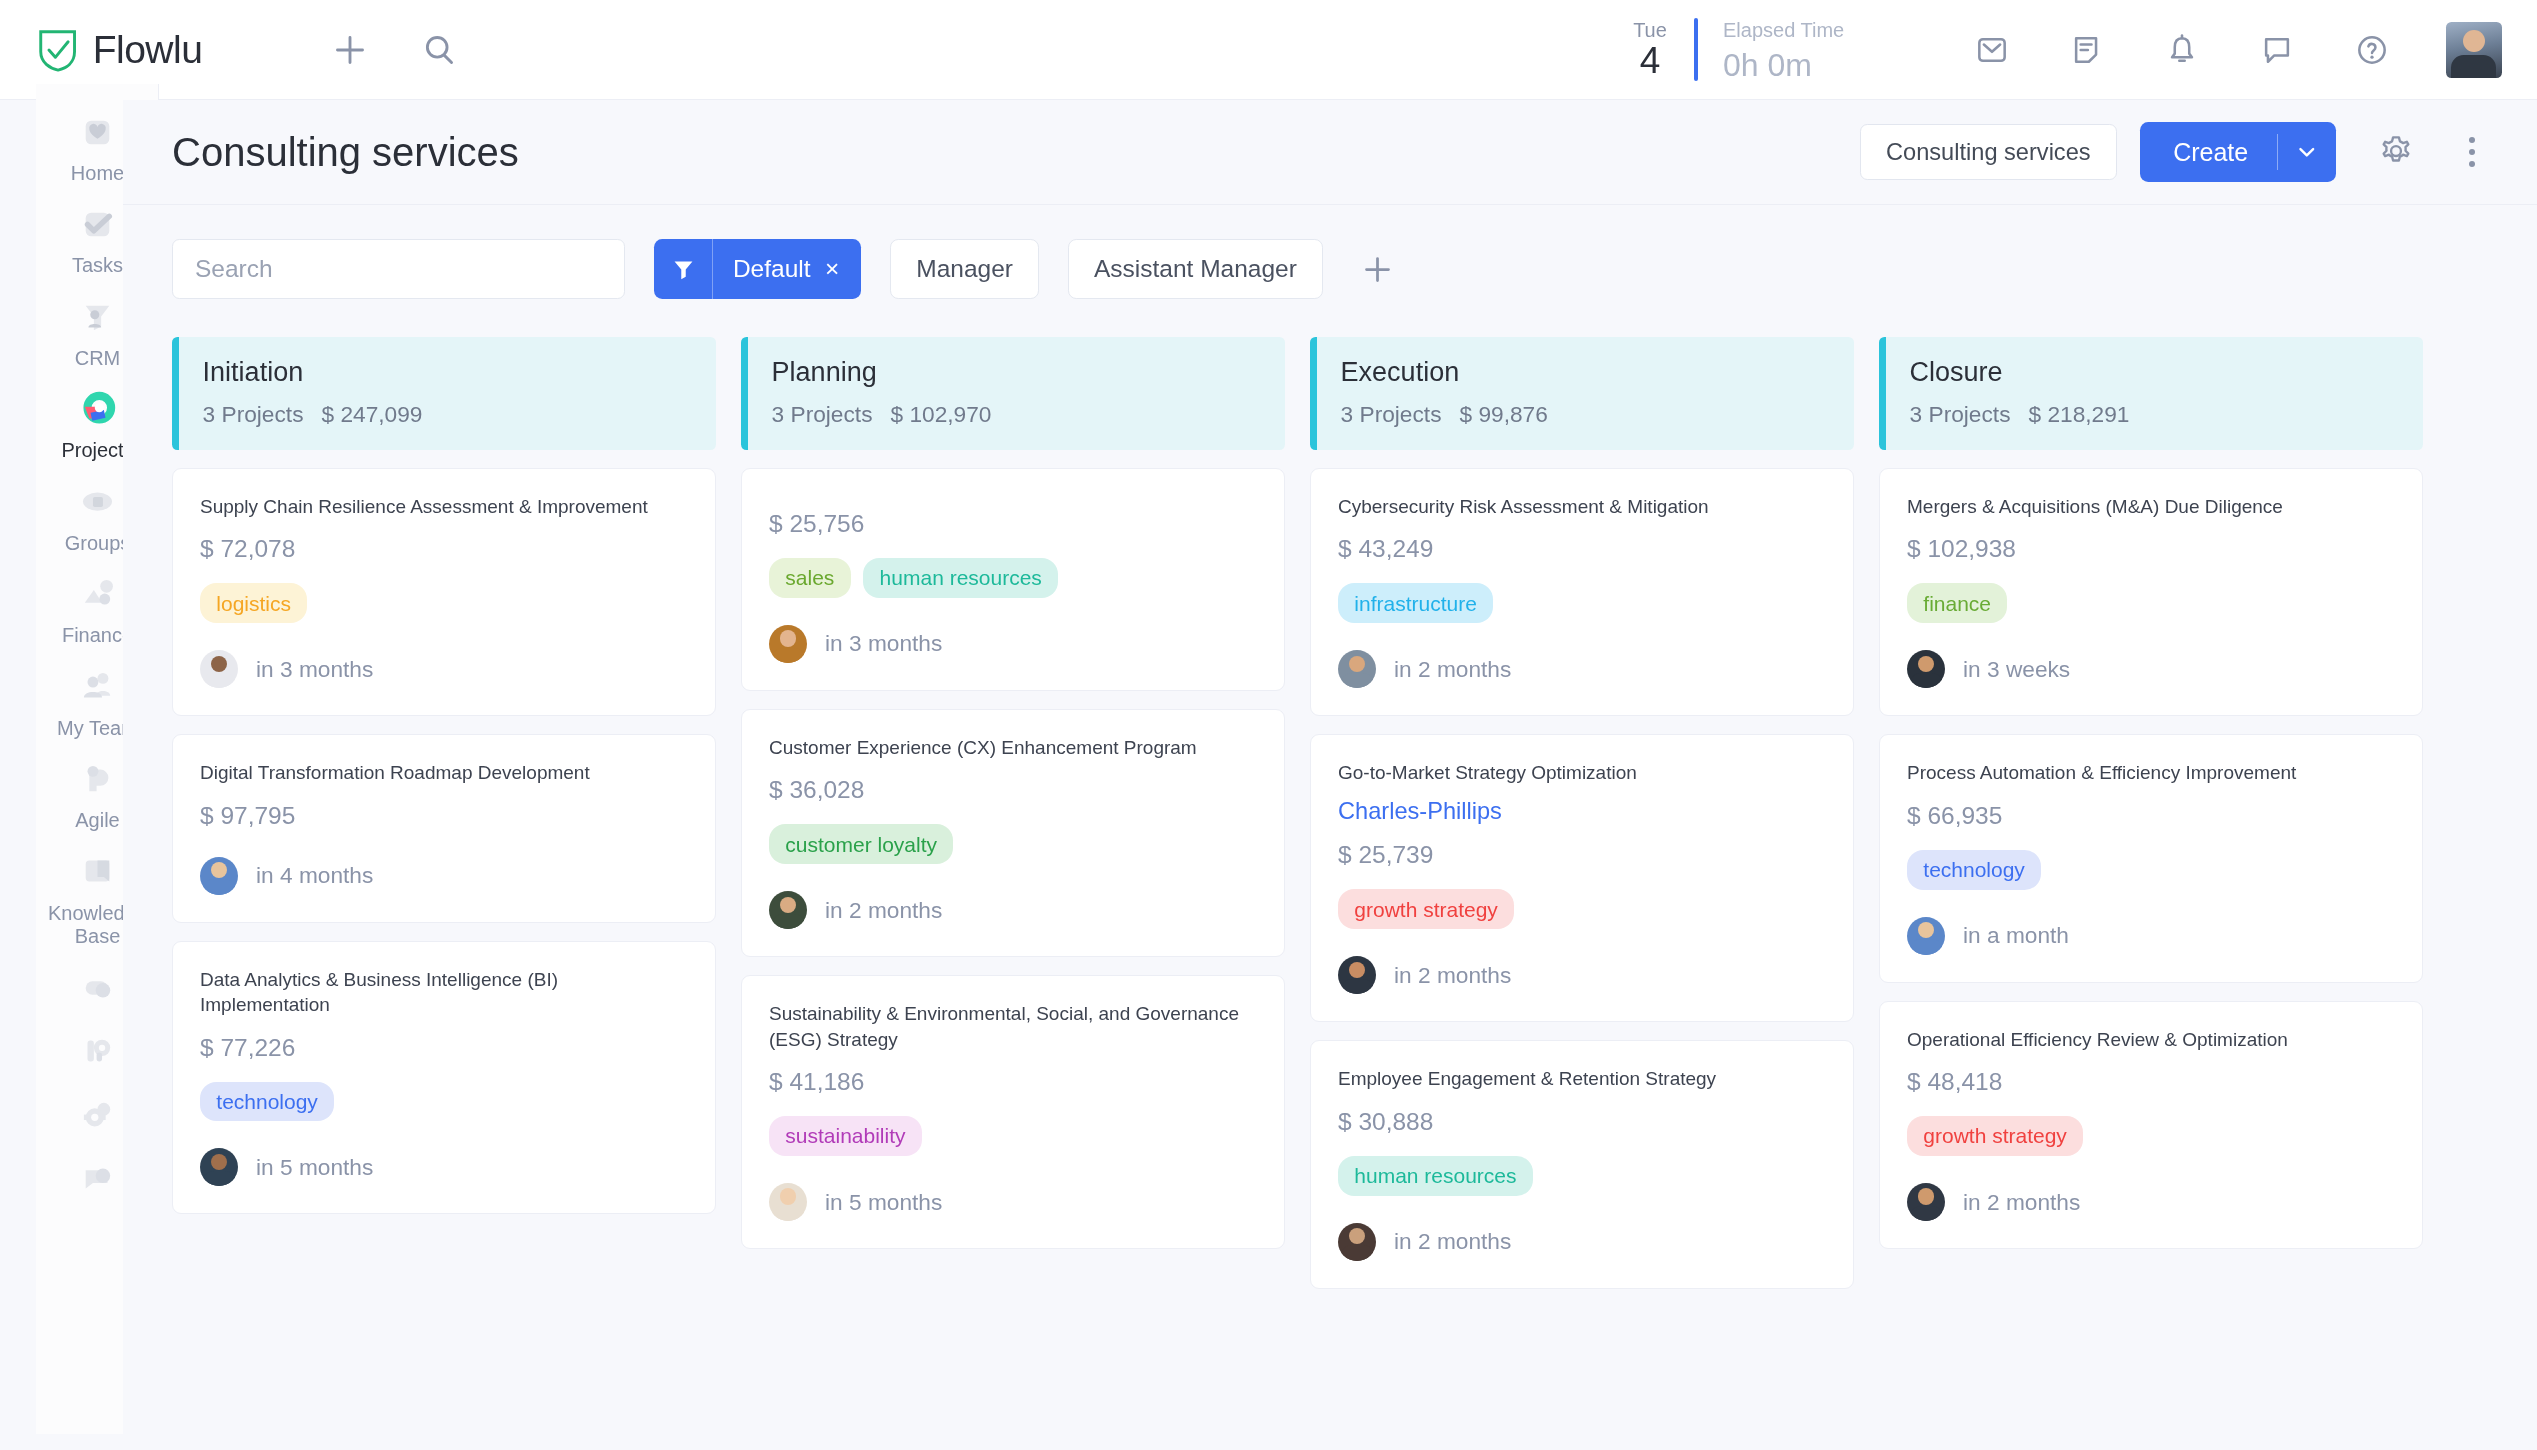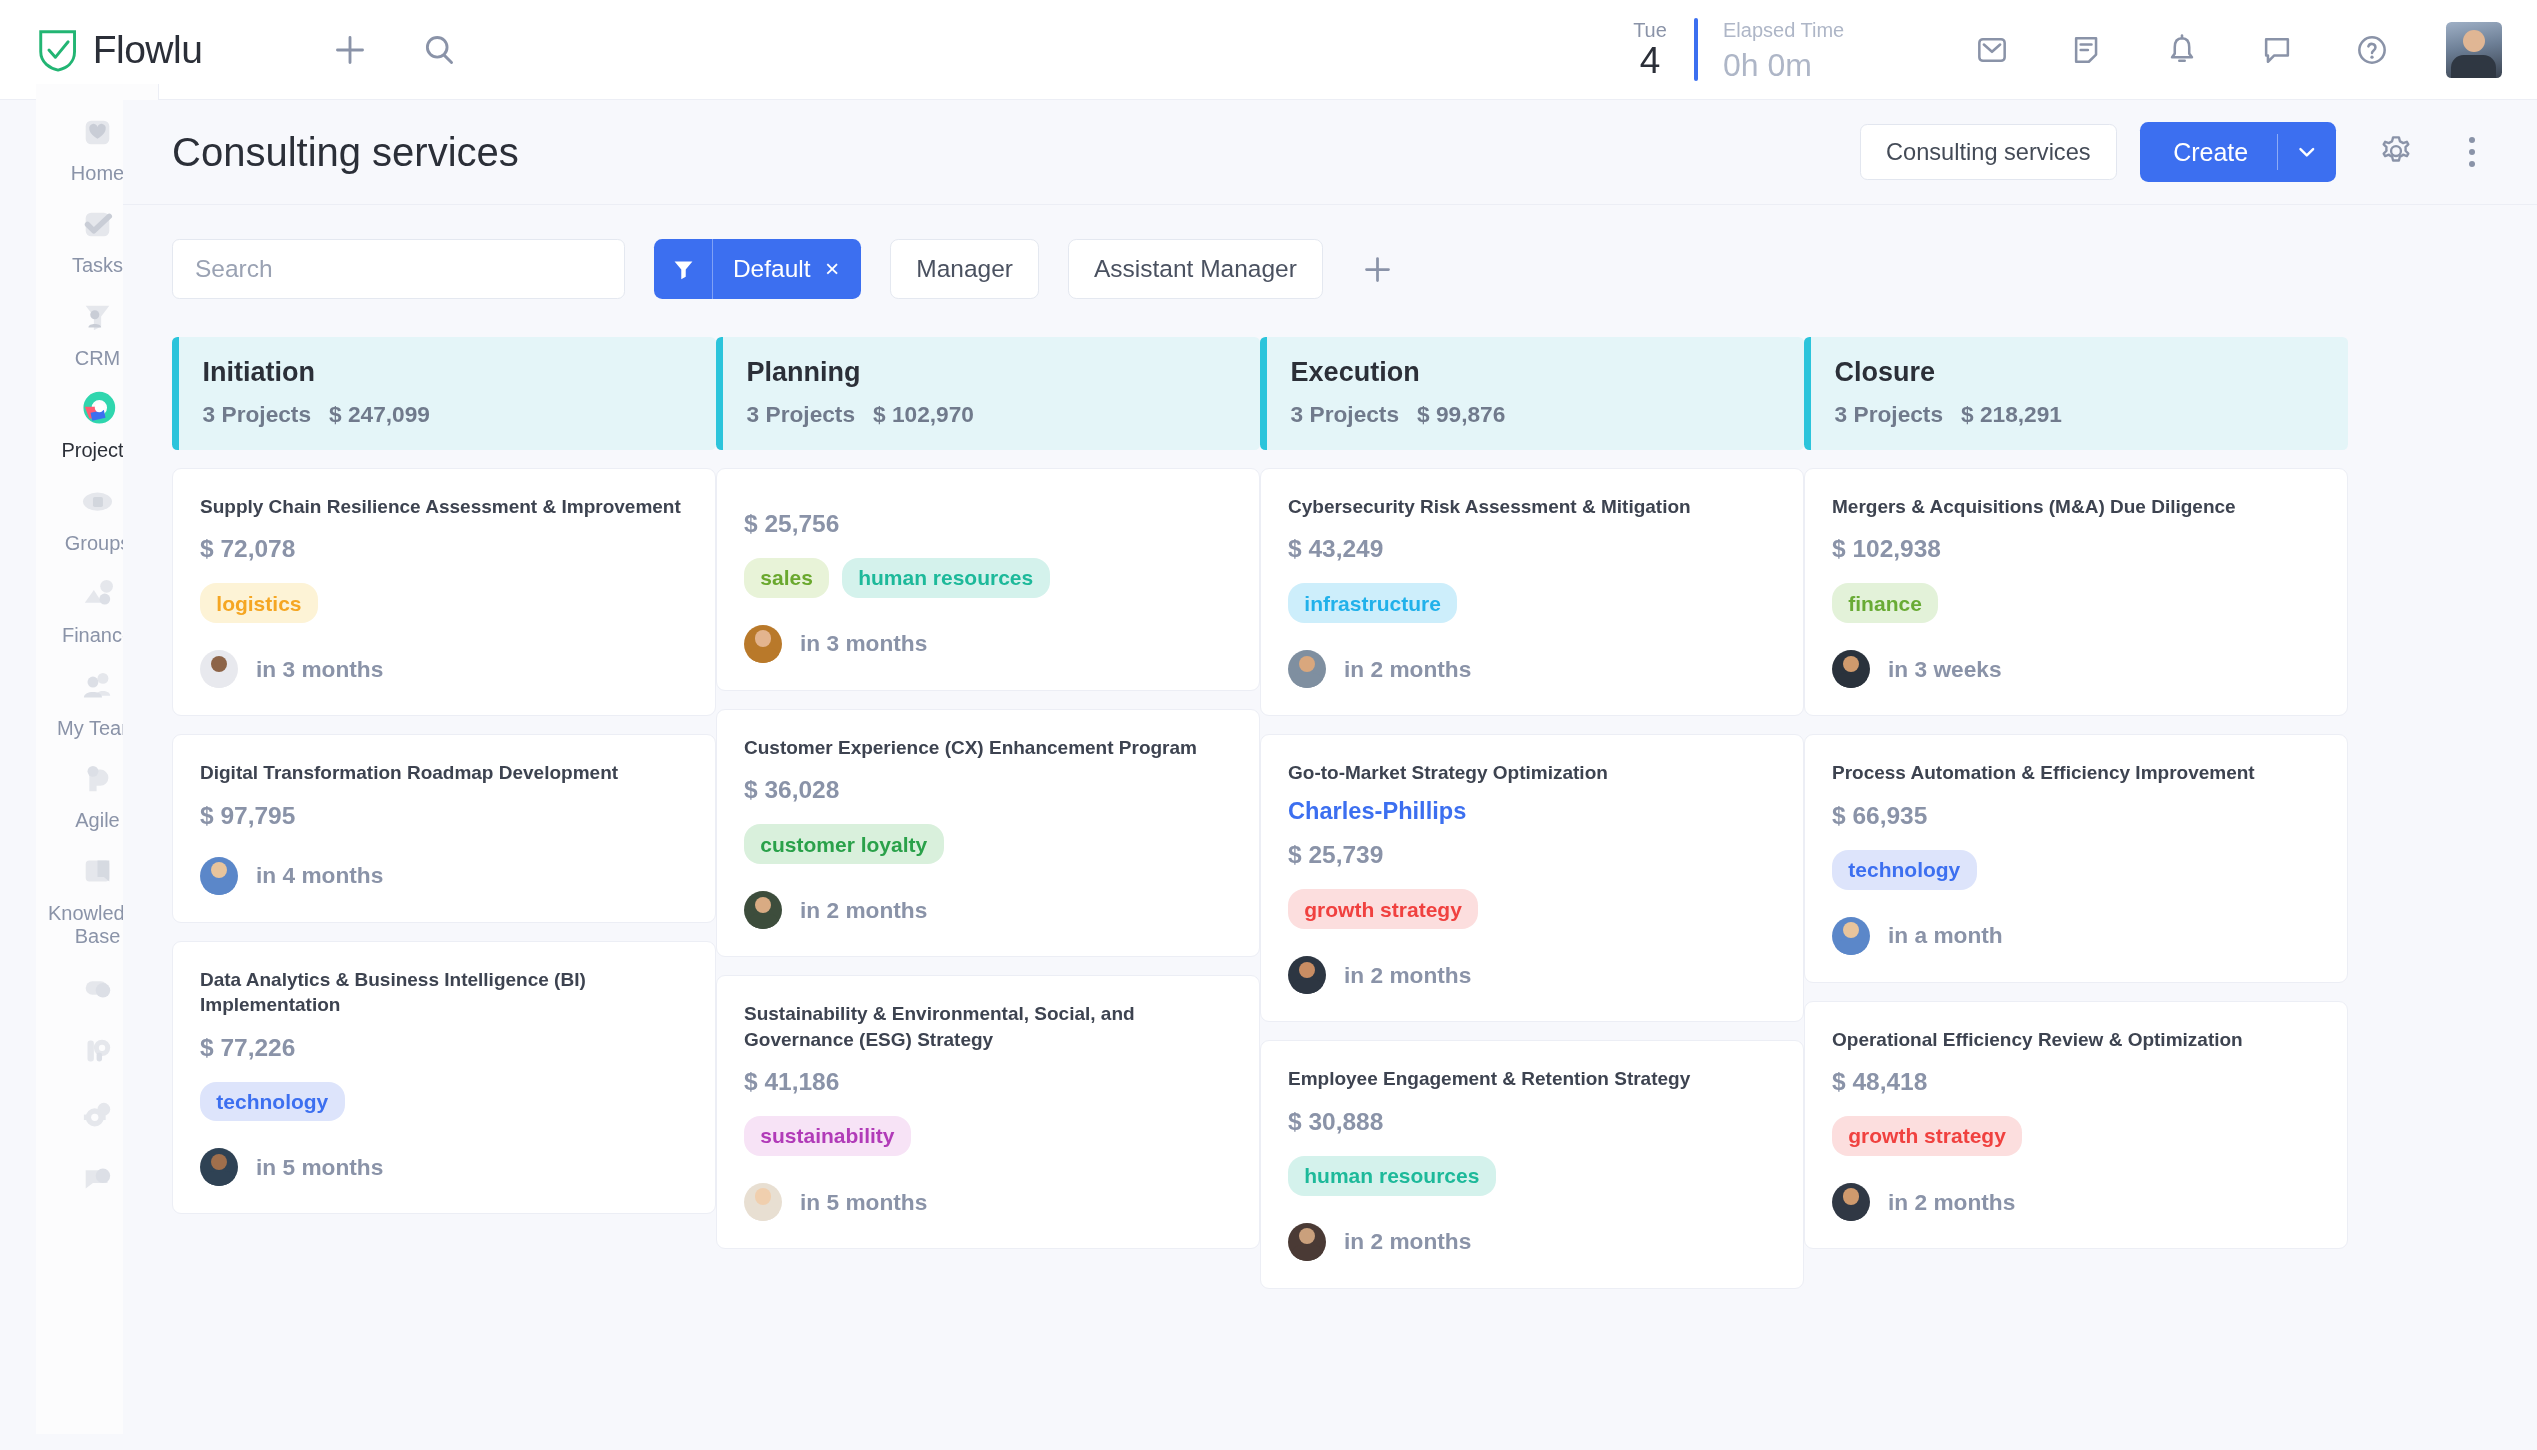--- a/index.html
+++ b/index.html
@@ -111,21 +111,21 @@
   .filter-chip .flabel { color: #fff; font-size: 24.5px; padding: 0 9px 0 20px; }
   .filter-chip .fx { color: #fff; font-size: 24.5px; padding: 0 22px 0 5.4px; }
   .tab-chip {
     height: 60px; padding: 0 25px; background: #fff; border: 0.9px solid #e4e8f0;
     border-radius: 8.2px; display: flex; align-items: center; color: #4a5160;
     font-size: 24.5px; cursor: pointer; margin-left: 11px;
   }
   .add-filter { width: 51px; height: 51px; display:flex; align-items:center; justify-content:center; cursor:pointer; margin-left: 11px;}
 
   
-  .board { display: flex; padding: 38px 0 0 49px; font-weight: bold; }
+  .board { display: flex; gap: 25px; padding: 38px 0 0 49px; }
   .col { width: 544px; }
   .col-head {
     background: #e4f5f8; border-left: 7.3px solid #2bc4db;
     border-radius: 5.4px; padding: 20px 23.6px 22px 23.6px; margin-bottom: 18px;
   }
   .col-title { font-size: 27px; color: #2b2f38; margin-bottom: 12.7px; }
   .col-meta { font-size: 22.7px; color: #707a8c; display: flex; gap: 18px; }
 
   .card {
     background: #fff; border: 0.9px solid #eceef5; border-radius: 9px;

